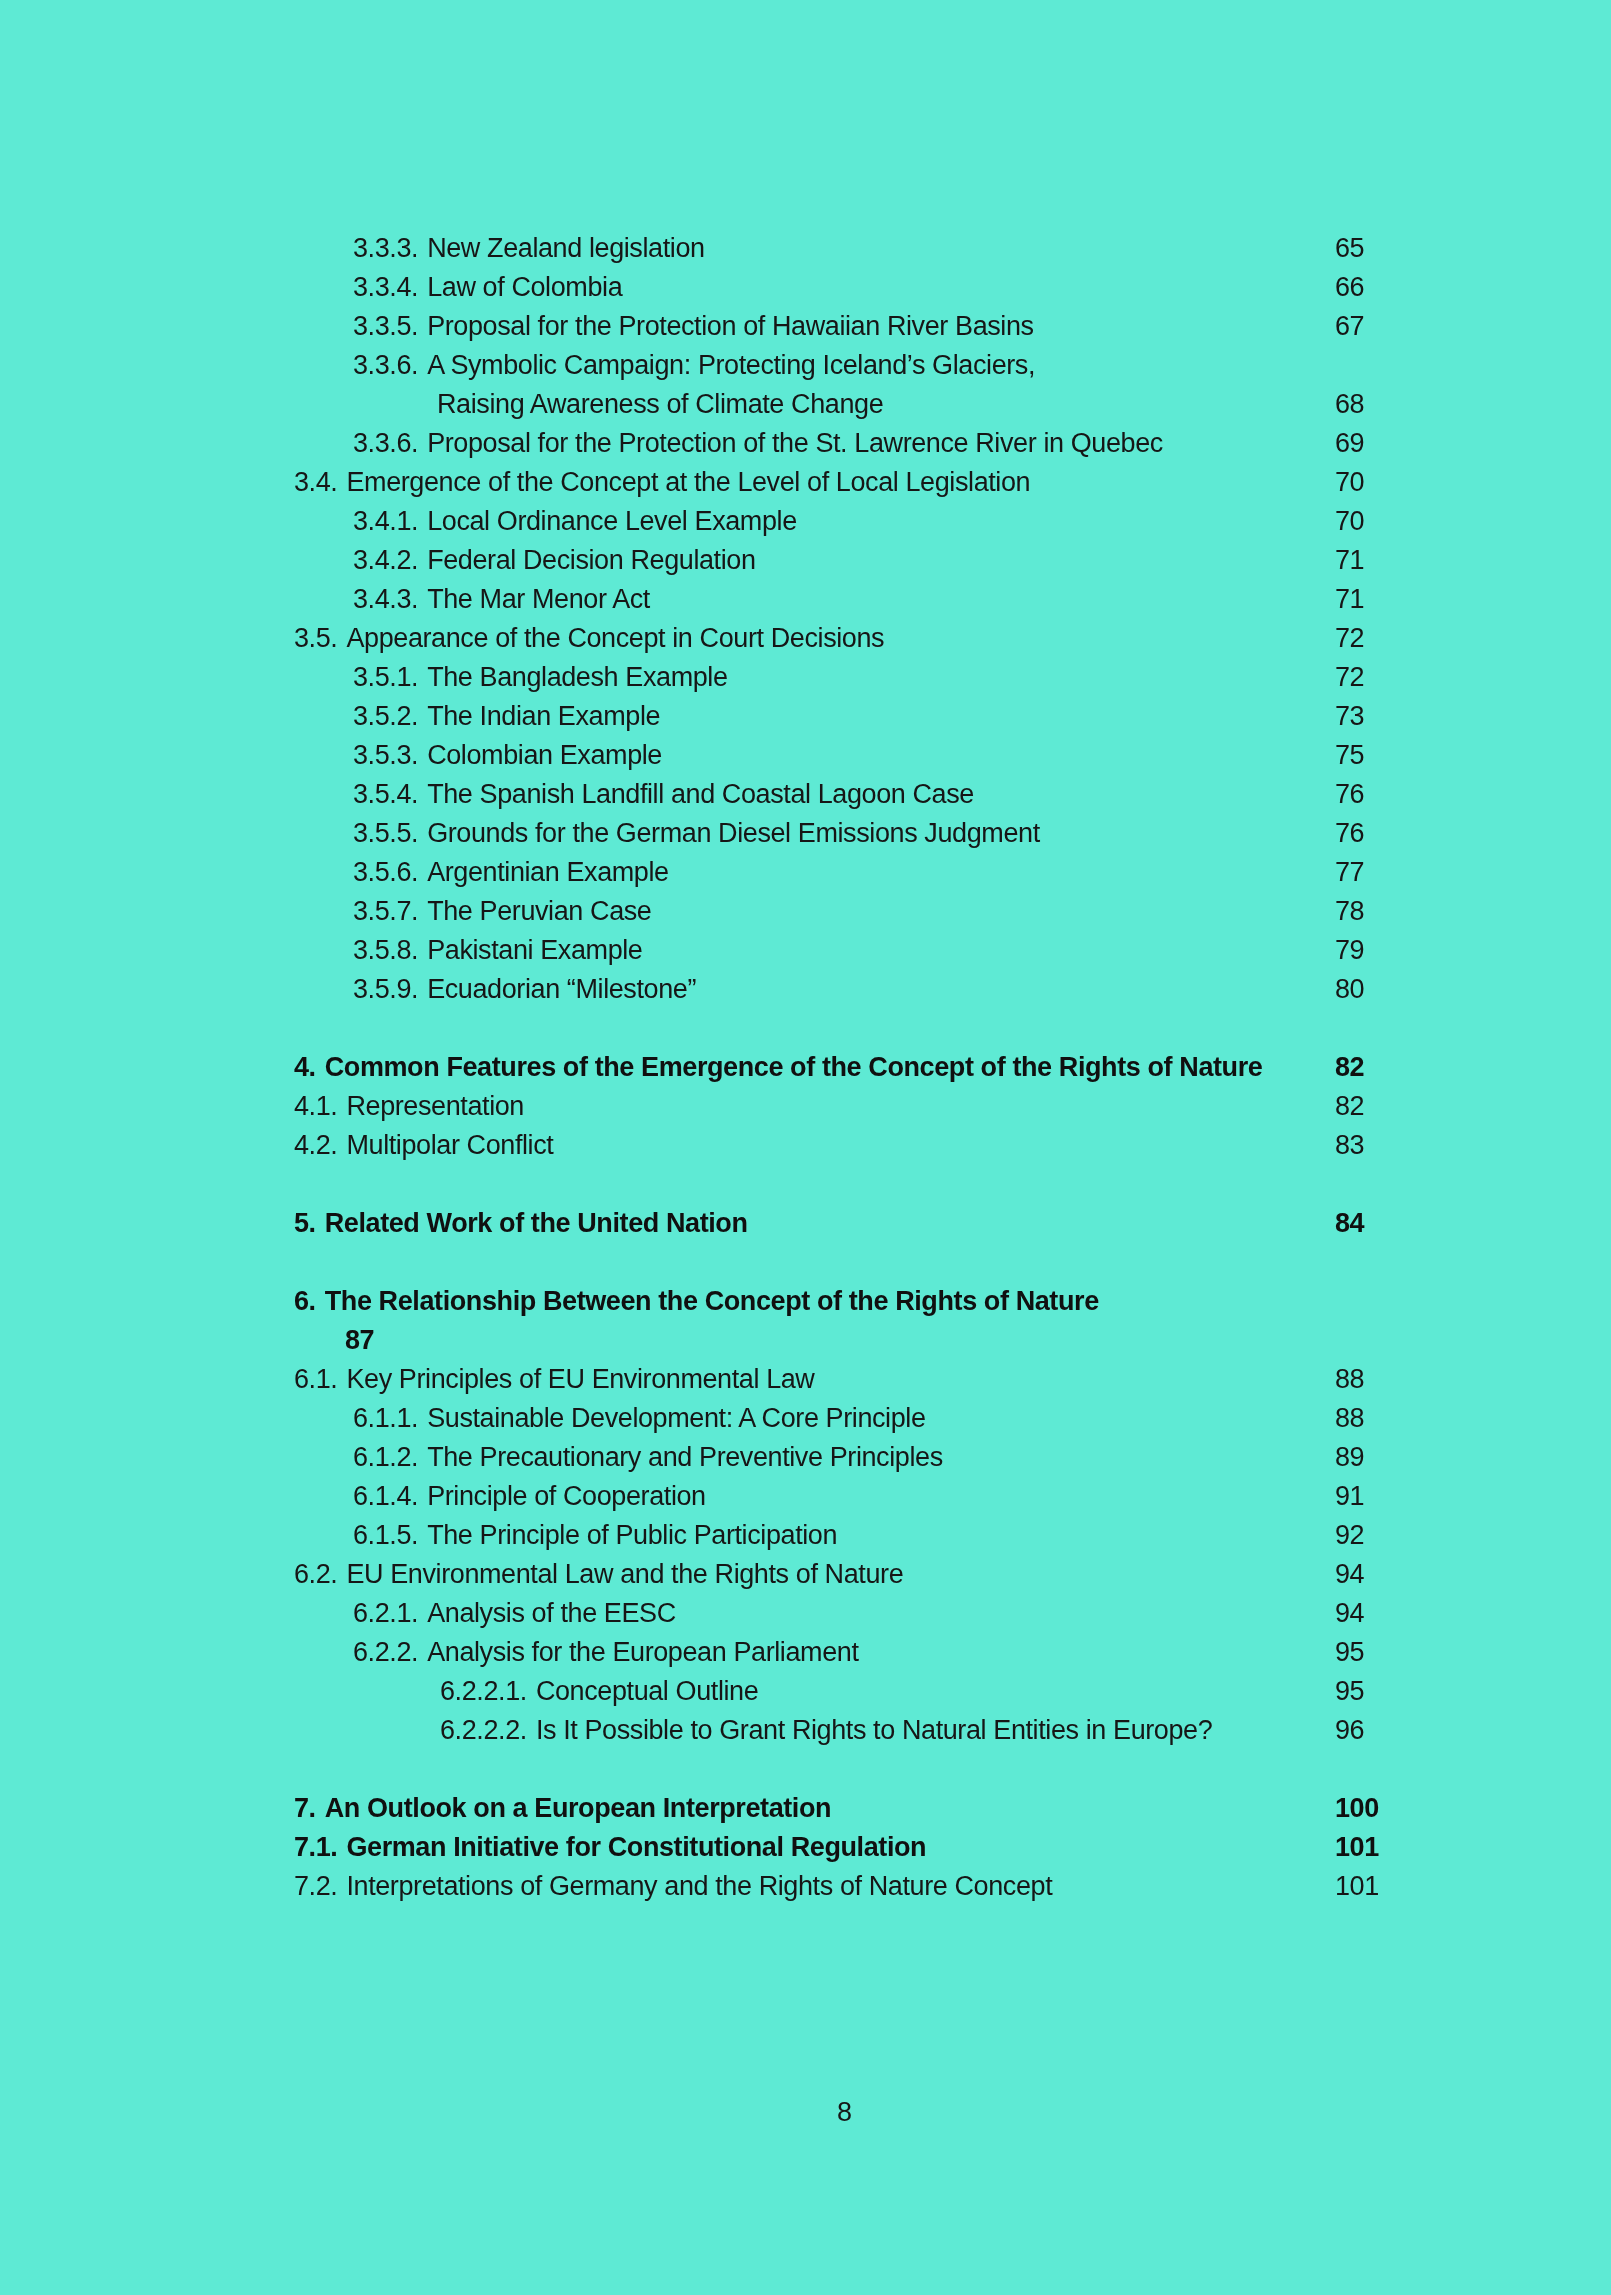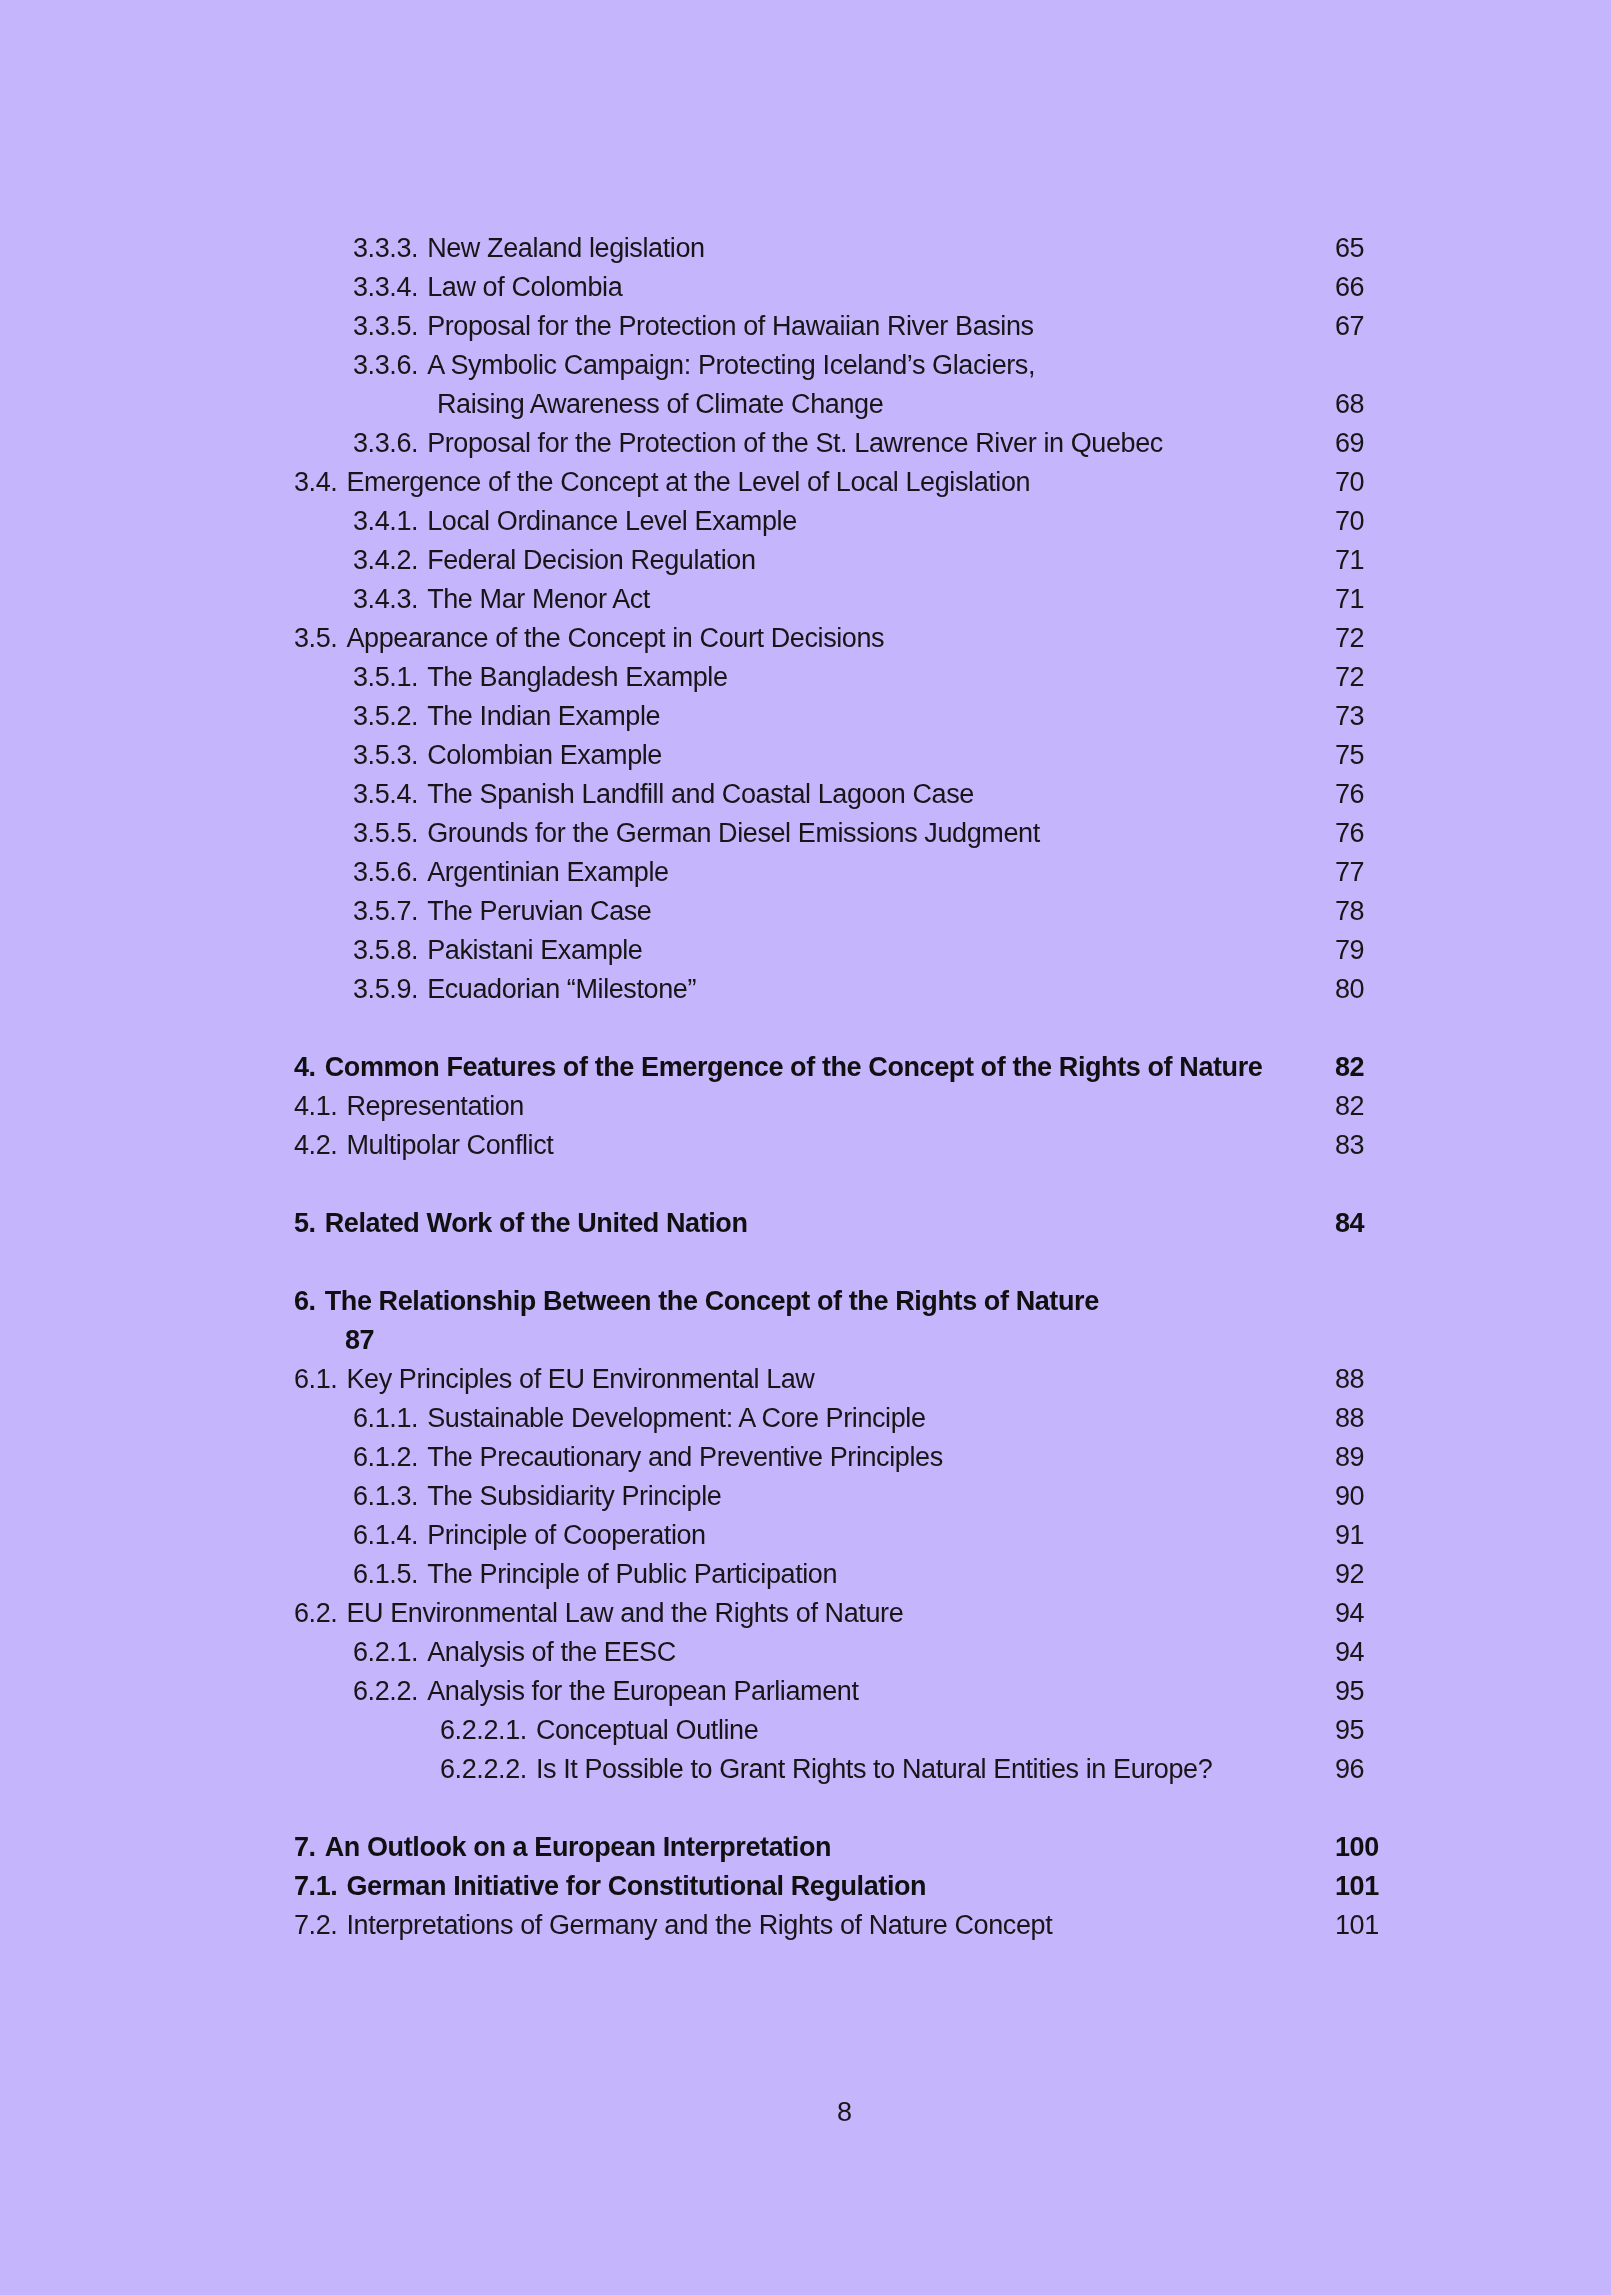--- a/index.html
+++ b/index.html
@@ -4,21 +4,21 @@
 <style>
   html, body {
     margin: 0;
     padding: 0;
     background: #e8e8e8;
   }
   .page {
     position: relative;
     width: 1612px;
     height: 2295px;
-    background: #c4b5fd;
+    background: #5eead4;
     font-family: "Liberation Sans", sans-serif;
     color: #161616;
     overflow: hidden;
   }
   .toc {
     position: absolute;
     left: 294px;
     top: 229px;
     width: 1101px;
     font-size: 27px;
@@ -275,26 +275,20 @@
     <span class="page-num">88</span>
   </div>
 
   <div class="row lv2">
     <span class="label">
       <span class="num">6.1.2.</span><span class="txt">The Precautionary and Preventive Principles</span>
     </span>
     <span class="page-num">89</span>
   </div>
 
-  <div class="row lv2">
-    <span class="label">
-      <span class="num">6.1.3.</span><span class="txt">The Subsidiarity Principle</span>
-    </span>
-    <span class="page-num">90</span>
-  </div>
 
   <div class="row lv2">
     <span class="label">
       <span class="num">6.1.4.</span><span class="txt">Principle of Cooperation</span>
     </span>
     <span class="page-num">91</span>
   </div>
 
   <div class="row lv2">
     <span class="label">

